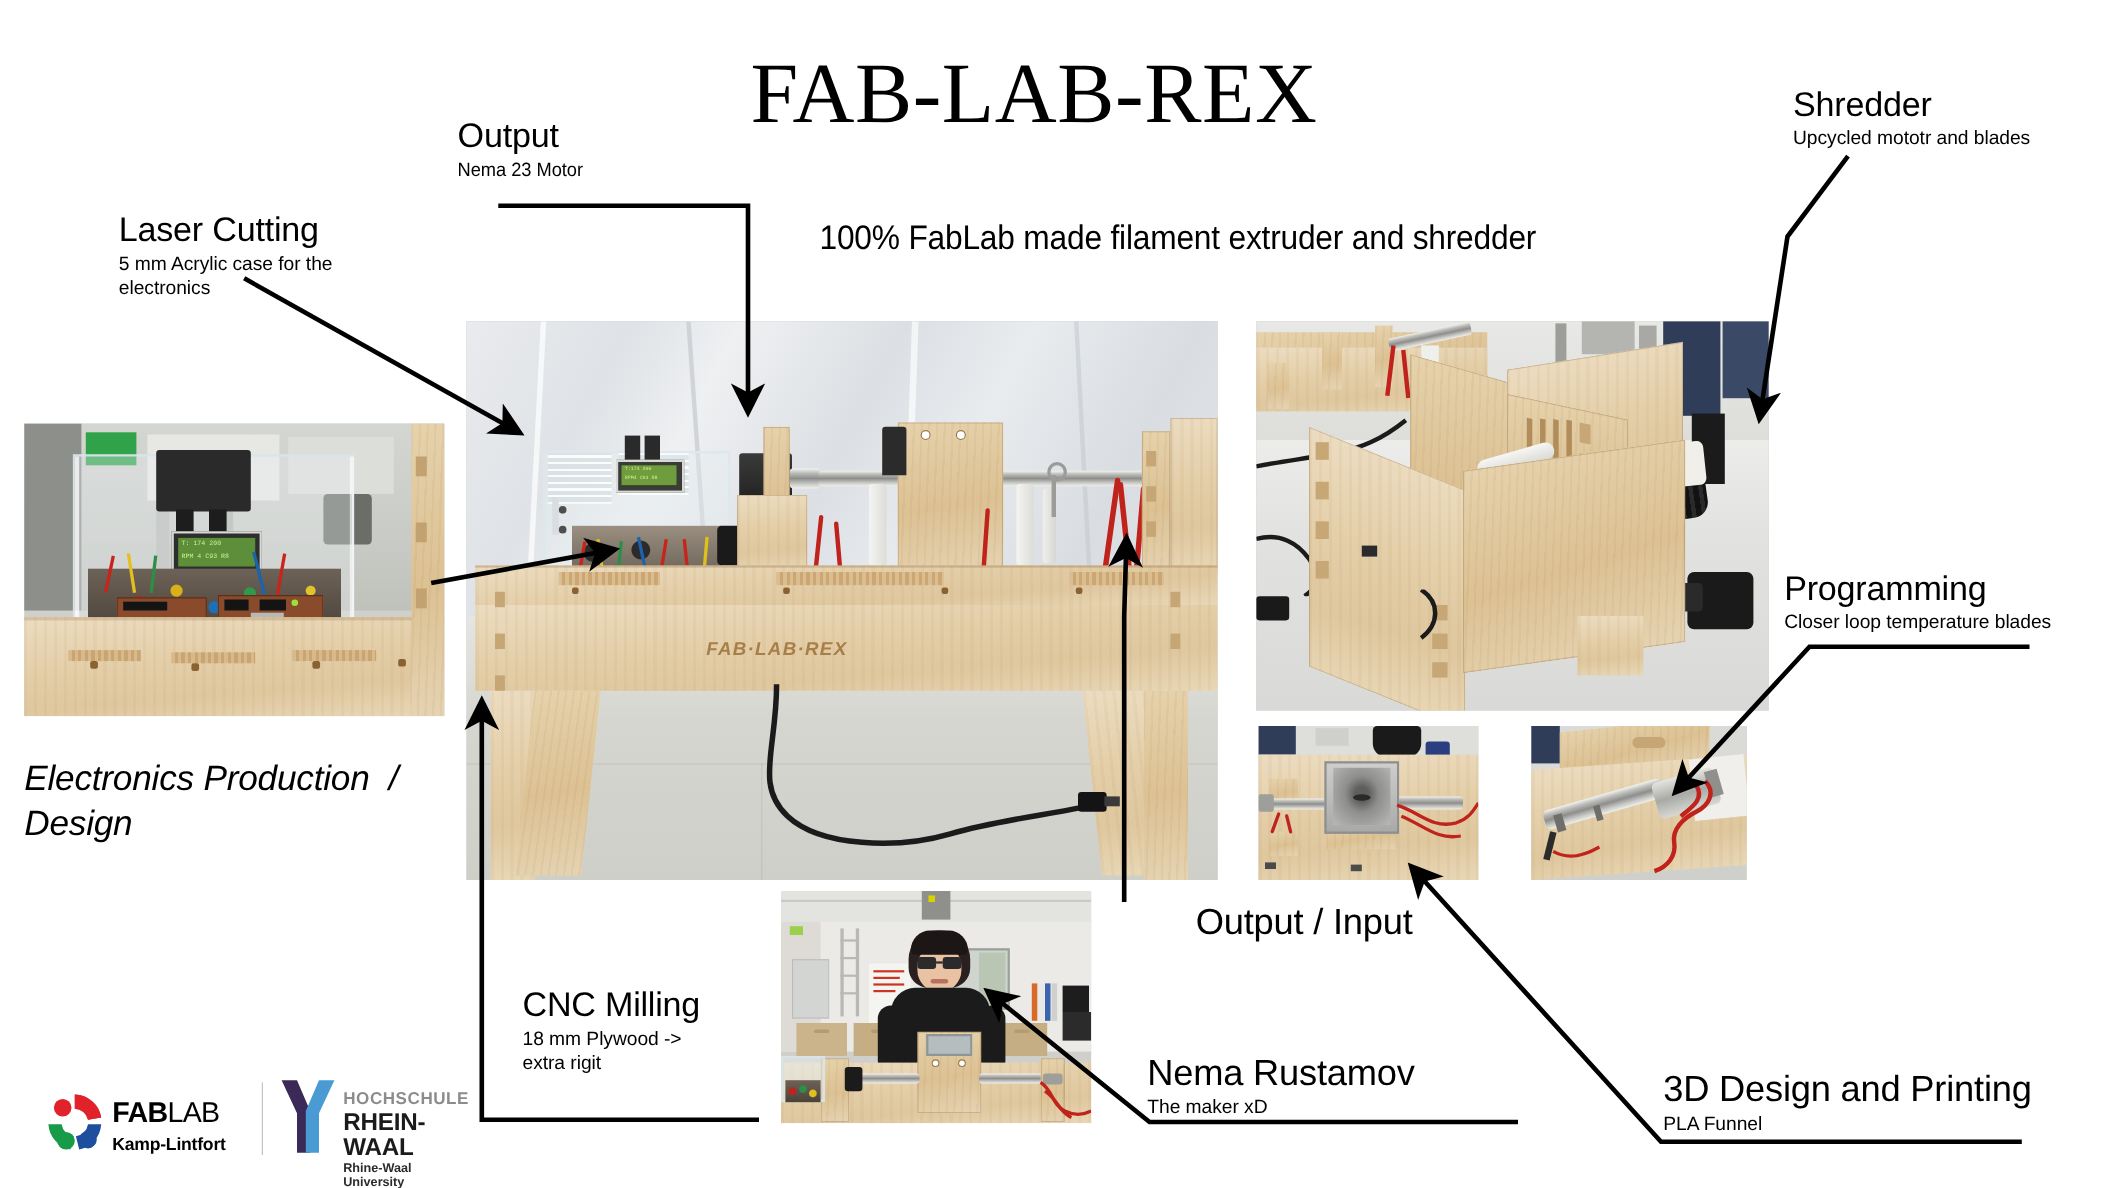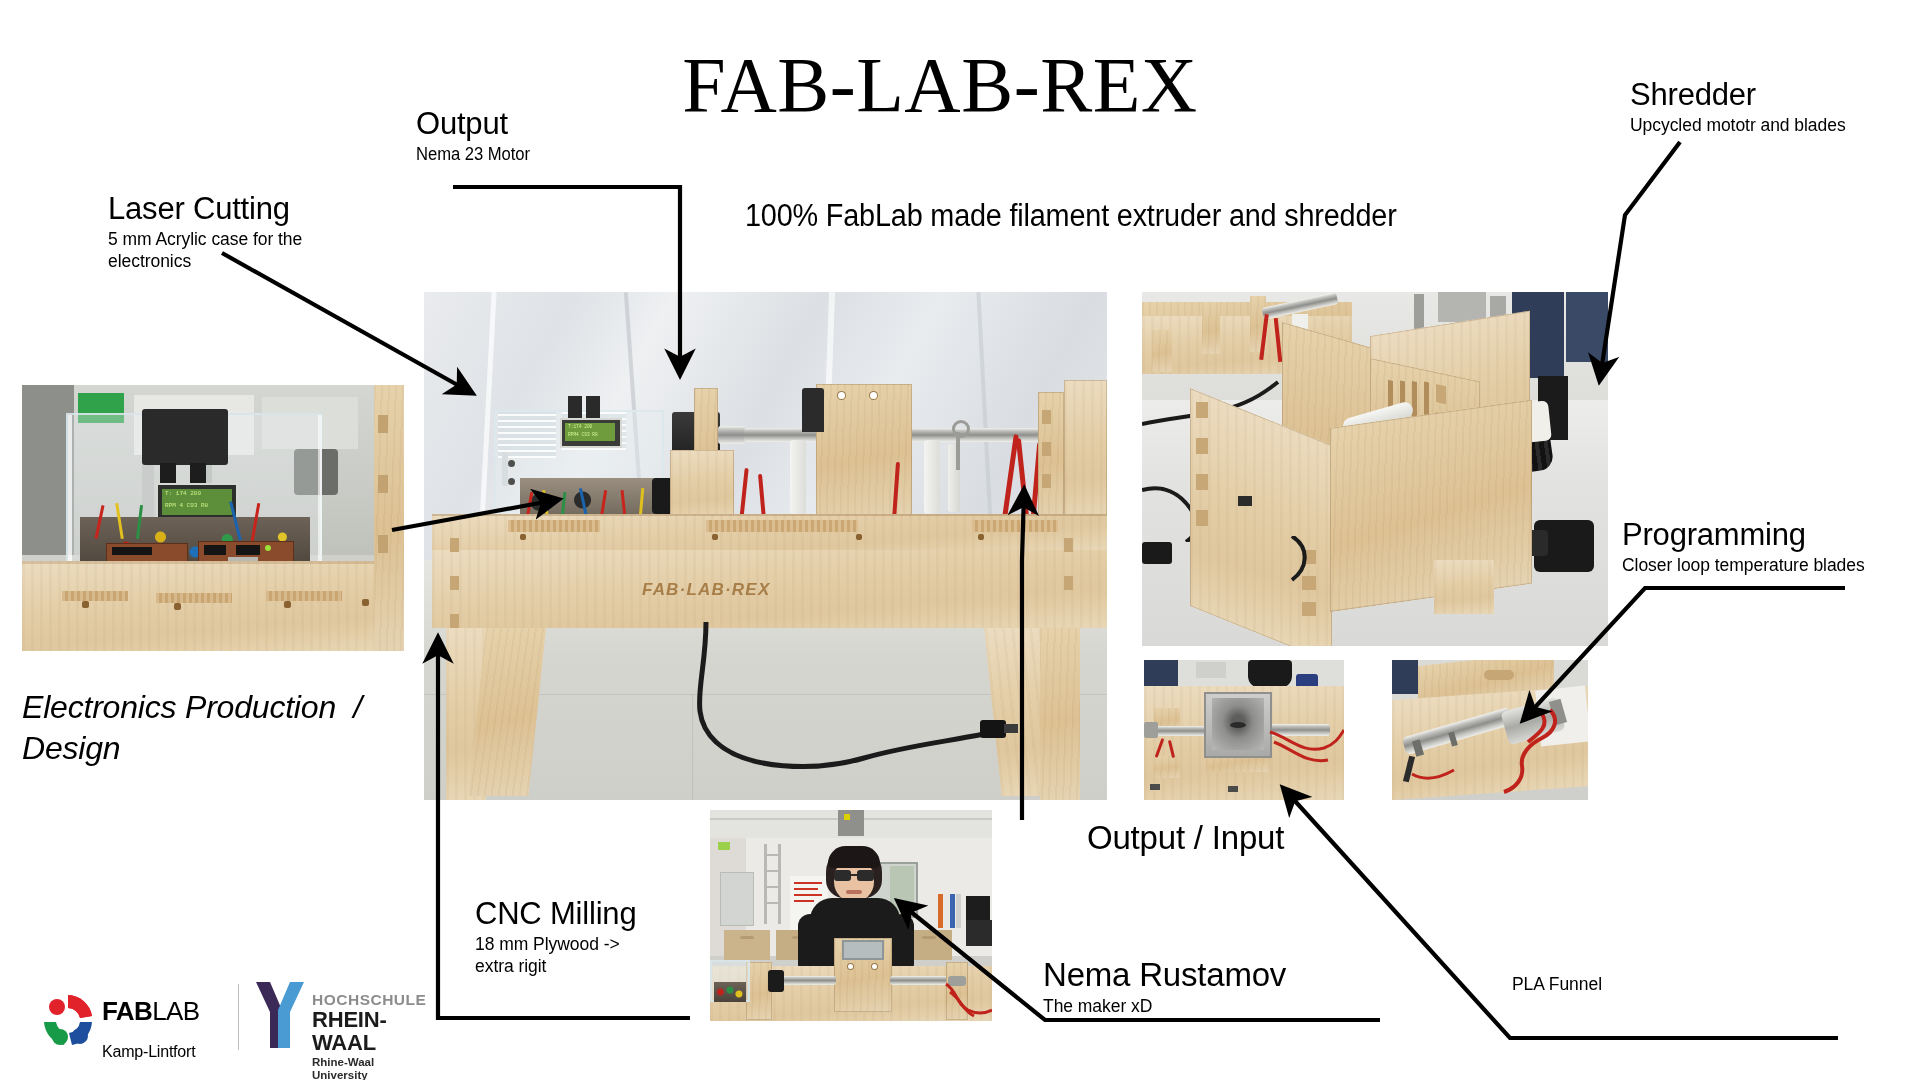--- a/index.html
+++ b/index.html
@@ -60,21 +60,21 @@
   .redwire{position:absolute;background:#c0221c;border-radius:3px;}
 
   
   #logos{position:absolute;left:40px;top:980px;width:330px;height:80px;}
   .logo-sep{position:absolute;left:198px;top:4px;width:1px;height:66px;background:#bdbdbd;}
   #fablab-mark{position:absolute;left:0;top:12px;width:56px;height:56px;border-radius:50%;
      background:#fff;overflow:hidden;}
   #fablab-text{position:absolute;left:62px;top:18px;}
   #fablab-text .l1{font-size:26px;font-weight:700;letter-spacing:-.6px;line-height:1;}
   #fablab-text .l1 span.thin{font-weight:400;}
-  #fablab-text .l2{font-size:16px;font-weight:400;letter-spacing:-.2px;margin-top:19px;}
+  #fablab-text .l2{font-size:16px;font-weight:700;letter-spacing:-.2px;margin-top:8px;}
   #hsrw-y{position:absolute;left:212px;top:0px;width:56px;height:70px;}
   #hsrw-text{position:absolute;left:272px;top:12px;}
   #hsrw-text .h1{font-size:15.5px;font-weight:700;letter-spacing:.5px;color:#8c8c8c;line-height:1;}
   #hsrw-text .h2{font-size:22px;font-weight:700;letter-spacing:-.2px;color:#1b1b1b;line-height:1.05;}
   #hsrw-text .h3{font-size:11.5px;font-weight:700;color:#2b2b2b;line-height:1.18;margin-top:2px;}
 </style>
 </head>
 <body>
 
 <div class="photo" style="left:22px;top:385px;width:382px;height:266px;">
@@ -512,20 +512,21 @@
 <div class="callout" style="left:1043px;top:820px;margin-left:44px;">
   <div class="c-title big">Output / Input</div>
 </div>
 
 <div class="callout" style="left:1043px;top:957px;">
   <div class="c-title big">Nema Rustamov</div>
   <div class="c-sub">The maker xD</div>
 </div>
 
 <div class="callout" style="left:1512px;top:972px;">
+  <div class="c-title big">3D Design and Printing</div>
   <div class="c-sub">PLA Funnel</div>
 </div>
 
 <div id="logos">
 
   <div id="fablab-mark">
     <svg viewBox="0 0 56 56" width="56" height="56">
       <g>
         <path d="M28 3 A25 25 0 0 1 52 24 L40 26 A13 13 0 0 0 28 16 Z" fill="#e1222b"></path>
         <path d="M28 16 A12 12 0 0 1 40 26 L52 24 A25 25 0 0 0 28 3 Z" fill="#e1222b"></path>

